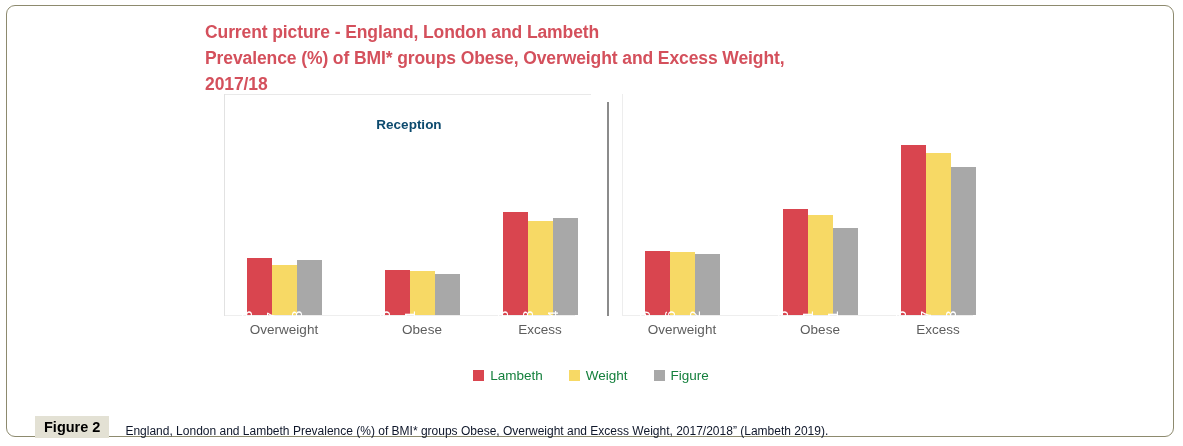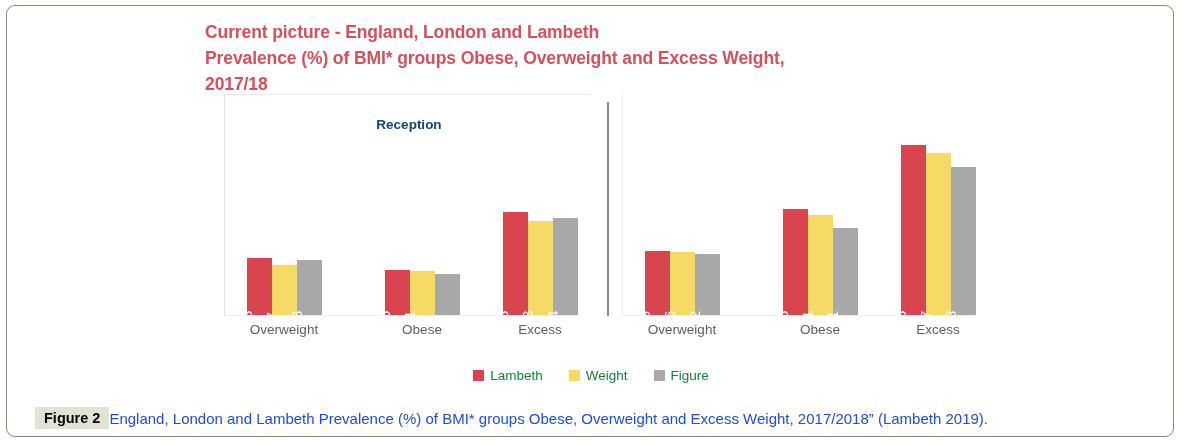--- a/index.html
+++ b/index.html
@@ -189,35 +189,35 @@
   }
 
   
   #figure-caption {
     position: absolute;
     left: 0;
     top: 392px;
     width: 1168px;
     height: 40px;
     display: flex;
-    align-items: center;
+    align-items: flex-end;
   }
   #figure-number {
     margin-left: 28px;
     background: #e3e1d4;
     color: #000000;
     font-weight: bold;
     font-size: 14.5px;
     padding: 3px 9px;
     white-space: nowrap;
   }
   #caption-text {
-    margin-left: 0;
-    font-size: 15px;
-    color: #1d4ed8;
+    margin-left: 16px;
+    font-size: 12px;
+    color: #0f172a;
     white-space: nowrap;
   }
 </style>
 </head>
 <body>
 
 <div id="figure-card">
 
   <div id="chart-region">
 

